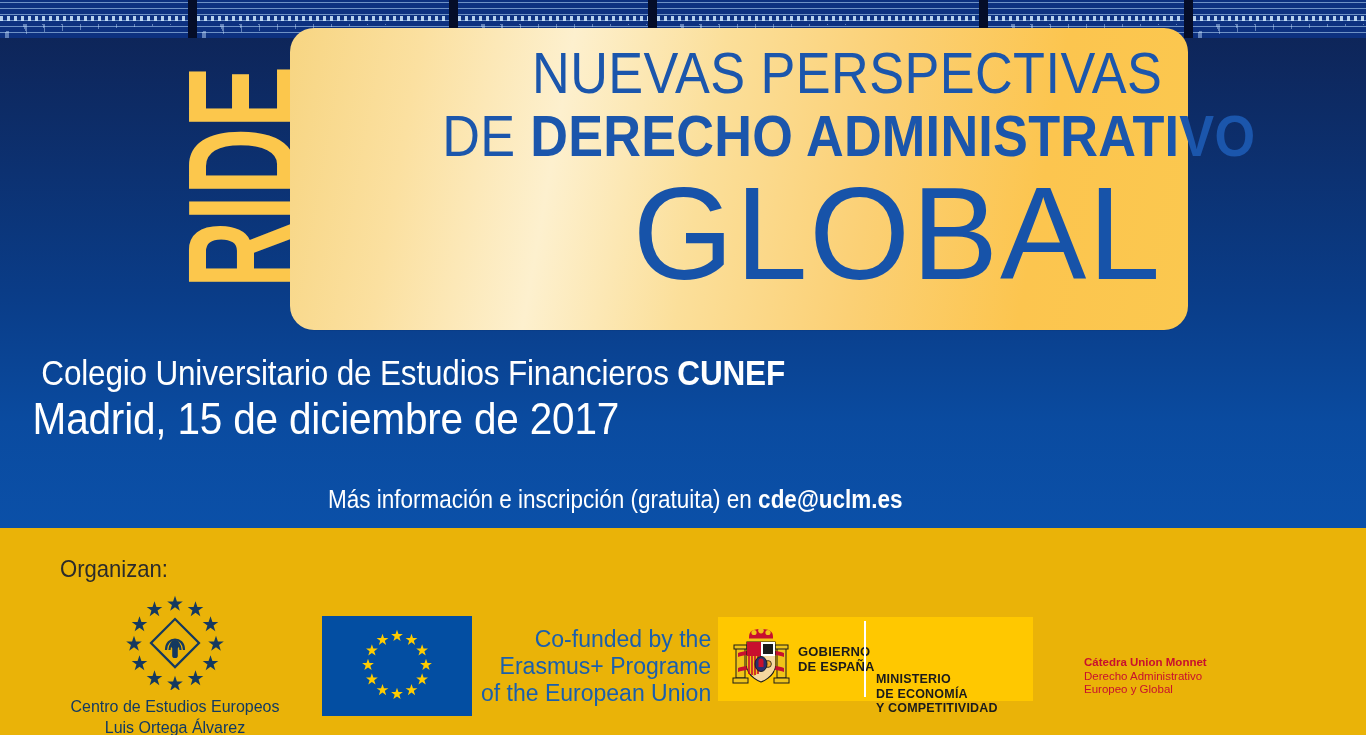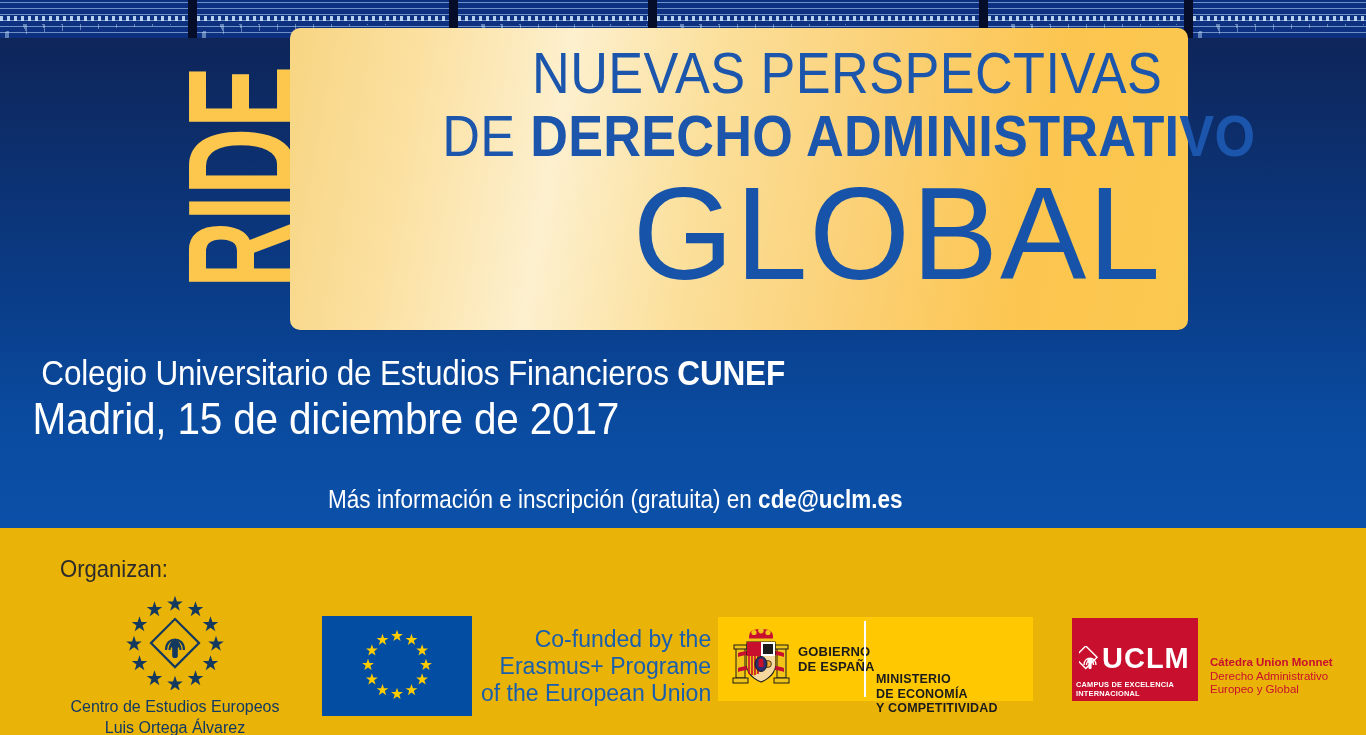--- a/index.html
+++ b/index.html
@@ -60,21 +60,21 @@
     font-family:"Liberation Sans",sans-serif;
     font-weight:700;font-size:150px;line-height:1;
     color:#FCC74C;
     -webkit-transform:translate(-50%,-50%) rotate(-90deg);
   }
   .ride-scale{display:inline-block;transform:scale(.62,1.02);transform-origin:center;}
 
   
   .gold-panel{
     position:absolute;left:290px;top:28px;width:898px;height:302px;
-    border-radius:10px;
+    border-radius:24px;
     background:
       linear-gradient(100deg,
         #F7D582 0%,
         #FBE0A0 14%,
         #FDF0CE 30%,
         #FBDF9A 46%,
         #FBD075 64%,
         #FCC54F 82%,
         #FBC84F 100%);
     box-shadow:0 1px 0 rgba(0,0,0,.05);
@@ -356,33 +356,20 @@
         </div>
         <div class="min-label">
           <div>MINISTERIO</div>
           <div>DE ECONOMÍA</div>
           <div>Y COMPETITIVIDAD</div>
         </div>
       </div>
     </div>
 
     <div class="uclm" style="top:90px;left:1072px;">
-      <div class="uclm-box">
-        <div class="uclm-icon">
-          <svg width="22" height="26" viewBox="0 0 22 26">
-            <rect x="3" y="5" width="16" height="16" transform="rotate(45 11 7)" fill="none" stroke="#ffffff" stroke-width="1.4"></rect>
-            <path d="M5 19 C5 10, 17 10, 17 19" fill="none" stroke="#ffffff" stroke-width="1.4"></path>
-            <path d="M7.5 19 C7.5 13, 14.5 13, 14.5 19" fill="none" stroke="#ffffff" stroke-width="1.4"></path>
-            <circle cx="11" cy="14.5" r="2.6" fill="#ffffff"></circle>
-            <rect x="9.4" y="14" width="3.2" height="9" rx="1.5" fill="#ffffff"></rect>
-          </svg>
-        </div>
-        <div class="uclm-word">UCLM</div>
-        <div class="uclm-sub">CAMPUS DE EXCELENCIA INTERNACIONAL</div>
-      </div>
       <div class="uclm-text">
         <div class="b">Cátedra Union Monnet</div>
         <div>Derecho Administrativo</div>
         <div>Europeo y Global</div>
       </div>
     </div>
 
   </div>
 </div>
 

